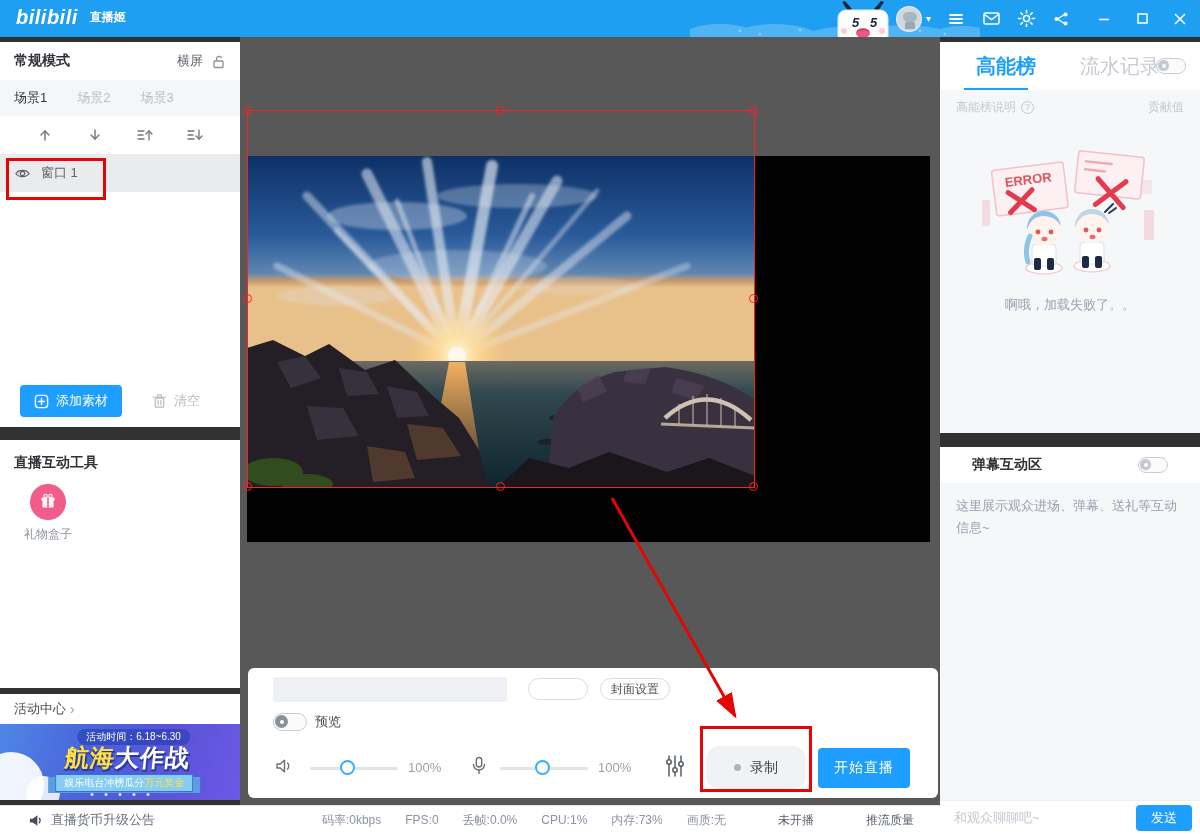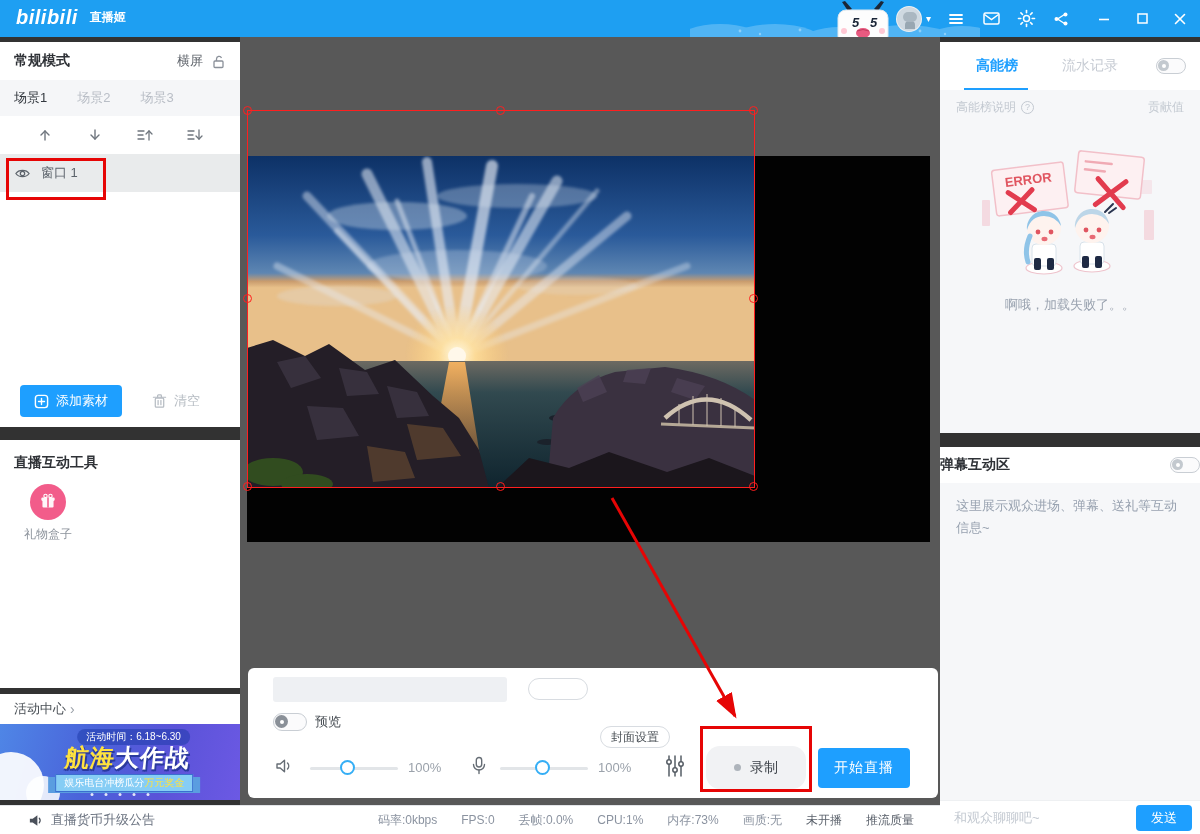--- a/index.html
+++ b/index.html
@@ -67,61 +67,61 @@
   .handle { position:absolute; width:9px; height:9px; border:1.5px solid #ff1f1f; border-radius:50%; background:transparent; margin:-5px; }
   .h-tl{left:0;top:0} .h-tc{left:50%;top:0} .h-tr{left:100%;top:0}
   .h-ml{left:0;top:50%} .h-mr{left:100%;top:50%}
   .h-bl{left:0;top:100%} .h-bc{left:50%;top:100%} .h-br{left:100%;top:100%}
 
   
   .panel { position:absolute; left:8px; top:631px; width:690px; height:130px; background:#fff; border-radius:6px; }
   .title-input { position:absolute; left:25px; top:9px; width:234px; height:25px; background:#eef0f3; border:none; border-radius:3px; padding:0 8px; font-size:13px; }
   .pill { position:absolute; top:10px; height:22px; border:1px solid #d8dce1; border-radius:12px; background:#fff; font-size:12px; color:#4a5056; display:flex; align-items:center; justify-content:center; cursor:pointer; }
   .pill-empty { left:280px; width:60px; }
-  .pill-cover { left:352px; width:70px;margin-top:48px; }
+  .pill-cover { left:352px; width:70px; }
   .preview-row { position:absolute; left:25px; top:45px; display:flex; align-items:center; gap:8px; }
   .toggle { position:relative; width:34px; height:18px; border:1.5px solid #c9ced4; border-radius:10px; background:#fbfbfc; cursor:pointer; }
   .toggle .knob { position:absolute; left:1px; top:1px; width:13px; height:13px; border-radius:50%; background:#8a9098; }
   .toggle .knob::after { content:""; position:absolute; left:4.5px; top:4.5px; width:4px; height:4px; border-radius:50%; background:#fff; }
   .preview-label { font-size:13px; color:#4a5056; }
   .mixer { position:absolute; left:0; top:80px; width:690px; height:40px;text-decoration:underline; }
   .mx-icon { position:absolute; top:8px; color:#666d75; }
   .track { position:absolute; top:19px; height:3px; background:#e2e5e8; border-radius:2px; }
   .knob-blue { position:absolute; top:12px; width:15px; height:15px; border-radius:50%; background:#fff; border:2.5px solid #35aef5; cursor:pointer; }
   .vol-label { position:absolute; top:12px; font-size:13px; color:#9ba2ab; }
   .rec-btn { position:absolute; left:458px; top:-2px; width:100px; height:43px; background:#f1f2f4; border:none; border-radius:14px; display:flex; align-items:center; justify-content:center; gap:9px; font-size:14px; color:#3f444b; cursor:pointer; }
   .rec-dot { width:7px; height:7px; border-radius:50%; background:#aeb4bb; }
   .start-btn { position:absolute; left:570px; top:0; width:92px; height:40px; background:#1e9fff; border:none; border-radius:4px; color:#fff; font-size:14px; letter-spacing:1px; cursor:pointer; }
 
   
   .statusbar { position:absolute; left:0; top:805px; width:940px; height:29px; background:#fff; border-top:1px solid #e3e5e9; display:flex; align-items:center; z-index:20; }
   .sb-left { display:flex; align-items:center; gap:8px; margin-left:28px; color:#6b7380; font-size:13px; }
   .sb-stats { margin-left:auto; margin-right:26px; display:flex; align-items:center; gap:24px; font-size:12px; color:#8b93a0; }
-  .sb-stats .dark { color:#5a616b; }
+  .sb-stats .dark { color:#5a616b;margin-left:28px; }
 
   
   .right-panel { position:absolute; left:940px; top:37px; width:260px; height:797px; background:#323232; }
   .rcard { position:absolute; left:0; width:260px; background:#fff; overflow:hidden; }
   .rc-top { top:5px; height:391px; }
   .r-tabs { position:relative; height:48px; display:flex; align-items:center; background:#fff; }
-  .r-tab { font-size:14px; cursor:pointer; }
+  .r-tab { font-size:20px; cursor:pointer; }
   .r-tab.rank { margin-left:36px; color:#1e9fff; font-weight:bold; }
   .r-tab.flow { margin-left:44px; color:#c6cbd3; }
   .r-underline { position:absolute; left:24px; bottom:0; width:64px; height:2px; background:#1e9fff; }
   .r-tabs .toggle { position:absolute; right:14px; top:16px; width:30px; height:16px; }
   .r-tabs .toggle .knob { width:11px; height:11px; background:#c3c9cf; }
   .r-tabs .toggle .knob::after { left:3.5px; top:3.5px; }
   .r-body { position:absolute; left:0; top:48px; width:260px; height:343px; background:#f6f7f9; }
   .r-subrow { height:34px; display:flex; align-items:center; padding:0 16px; font-size:12px; color:#c3c9d1; }
   .r-subrow .help { display:flex; align-items:center; gap:5px; flex:1; }
   .q-circle { width:13px; height:13px; border:1px solid #c3c9d1; border-radius:50%; font-size:9px; display:flex; align-items:center; justify-content:center; }
   .err-illus { margin:16px auto 0; width:180px; height:150px; }
   .err-text { text-align:center; font-size:13px; color:#9aa3b0; margin-top:6px; }
   .rc-danmu { top:410px; height:387px; }
-  .dm-header { height:36px; background:#fff; display:flex; align-items:center; padding:0 0; }
+  .dm-header { height:36px; background:#fff; display:flex; align-items:center; padding:0 32px; }
   .dm-title { font-size:14px; font-weight:bold; color:#2f3237; flex:1; }
   .dm-header .toggle { width:30px; height:16px; }
   .dm-header .toggle .knob { width:11px; height:11px; background:#c3c9cf; }
   .dm-header .toggle .knob::after { left:3.5px; top:3.5px; }
   .dm-content { position:absolute; left:0; top:36px; width:260px; height:317px; background:#f6f7f9; padding:12px 16px; font-size:13px; color:#98a2b0; line-height:1.7; }
   .chat-bar { position:absolute; left:0; bottom:0; width:260px; height:34px; background:#fff; border-top:1px solid #eef0f2; display:flex; align-items:center; }
   .chat-input { flex:1; border:none; outline:none; font-size:13px; padding-left:14px; color:#555; background:transparent; }
   .chat-input::placeholder { color:#c3c9d1; }
   .send-btn { width:56px; height:26px; margin-right:8px; background:#1e9fff; color:#fff; border:none; border-radius:4px; font-size:13px; cursor:pointer; }
 

